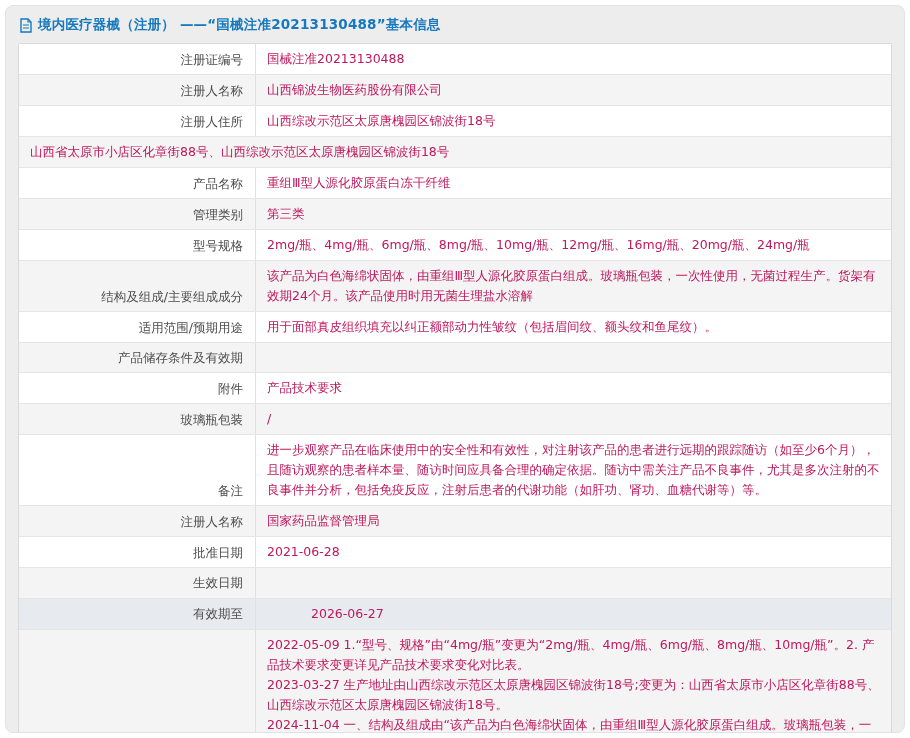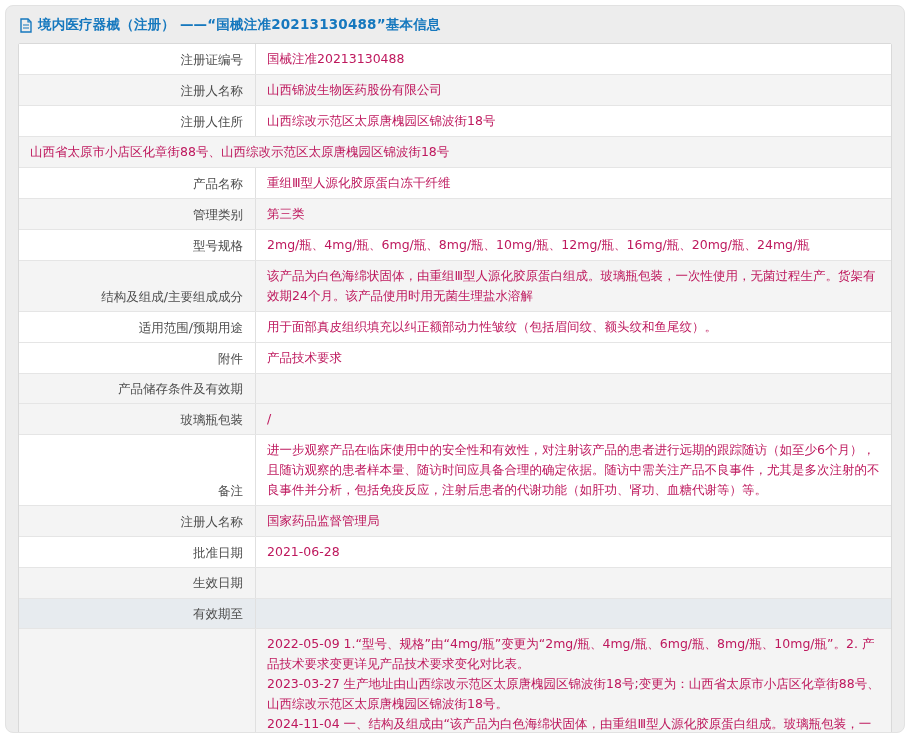--- a/index.html
+++ b/index.html
@@ -152,79 +152,82 @@
         </div>
       </div>
       <div class="row">
         <div class="label-cell">
           <span>适用范围/预期用途</span>
         </div>
         <div class="value-cell">
           <div class="value-inner"><span>用于面部真皮组织填充以纠正额部动力性皱纹（包括眉间纹、额头纹和鱼尾纹）。</span></div>
         </div>
       </div>
+      <div class="row gray">
+        <div class="label-cell">
+          <span>产品储存条件及有效期</span>
+        </div>
+        <div class="value-cell">
+          <div class="value-inner"><span></span></div>
+        </div>
+      </div>
       <div class="row">
         <div class="label-cell">
           <span>附件</span>
         </div>
         <div class="value-cell">
           <div class="value-inner"><span>产品技术要求</span></div>
         </div>
       </div>
       <div class="row gray">
         <div class="label-cell">
-          <span>产品储存条件及有效期</span>
+          <span>玻璃瓶包装</span>
+        </div>
+        <div class="value-cell">
+          <div class="value-inner"><span>/</span></div>
+        </div>
+      </div>
+      <div class="row">
+        <div class="label-cell">
+          <span>备注</span>
+        </div>
+        <div class="value-cell">
+          <div class="value-inner"><span>进一步观察产品在临床使用中的安全性和有效性，对注射该产品的患者进行远期的跟踪随访（如至少6个月），且随访观察的患者样本量、随访时间应具备合理的确定依据。随访中需关注产品不良事件，尤其是多次注射的不良事件并分析，包括免疫反应，注射后患者的代谢功能（如肝功、肾功、血糖代谢等）等。</span></div>
+        </div>
+      </div>
+      <div class="row gray">
+        <div class="label-cell">
+          <span>注册人名称</span>
+        </div>
+        <div class="value-cell">
+          <div class="value-inner"><span>国家药品监督管理局</span></div>
+        </div>
+      </div>
+      <div class="row">
+        <div class="label-cell">
+          <span>批准日期</span>
+        </div>
+        <div class="value-cell">
+          <div class="value-inner"><span>2021-06-28</span></div>
+        </div>
+      </div>
+      <div class="row gray">
+        <div class="label-cell">
+          <span>生效日期</span>
         </div>
         <div class="value-cell">
           <div class="value-inner"><span></span></div>
         </div>
       </div>
-      <div class="row gray">
-        <div class="label-cell">
-          <span>玻璃瓶包装</span>
-        </div>
-        <div class="value-cell">
-          <div class="value-inner"><span>/</span></div>
-        </div>
-      </div>
-      <div class="row">
-        <div class="label-cell">
-          <span>备注</span>
-        </div>
-        <div class="value-cell">
-          <div class="value-inner"><span>进一步观察产品在临床使用中的安全性和有效性，对注射该产品的患者进行远期的跟踪随访（如至少6个月），且随访观察的患者样本量、随访时间应具备合理的确定依据。随访中需关注产品不良事件，尤其是多次注射的不良事件并分析，包括免疫反应，注射后患者的代谢功能（如肝功、肾功、血糖代谢等）等。</span></div>
-        </div>
-      </div>
-      <div class="row gray">
-        <div class="label-cell">
-          <span>注册人名称</span>
-        </div>
-        <div class="value-cell">
-          <div class="value-inner"><span>国家药品监督管理局</span></div>
-        </div>
-      </div>
-      <div class="row">
-        <div class="label-cell">
-          <span>批准日期</span>
-        </div>
-        <div class="value-cell">
-          <div class="value-inner"><span>2021-06-28</span></div>
-        </div>
-      </div>
-      <div class="row gray">
-        <div class="label-cell">
-          <span>生效日期</span>
-        </div>
-        <div class="value-cell">
-          <div class="value-inner"><span></span></div>
-        </div>
-      </div>
       <div class="row highlight">
         <div class="label-cell">
           <span>有效期至</span>
+        </div>
+        <div class="value-cell">
+          <div class="value-inner"><span>2026-06-27</span></div>
         </div>
       </div>
       <div class="row gray">
         <div class="label-cell">
           <span>变更情况</span>
         </div>
         <div class="value-cell">
           <div class="value-inner">
             <div class="para">2022-05-09 1.“型号、规格”由“4mg/瓶”变更为“2mg/瓶、4mg/瓶、6mg/瓶、8mg/瓶、10mg/瓶”。2. 产品技术要求变更详见产品技术要求变化对比表。</div>
             <div class="para">2023-03-27 生产地址由山西综改示范区太原唐槐园区锦波街18号;变更为：山西省太原市小店区化章街88号、山西综改示范区太原唐槐园区锦波街18号。</div>

